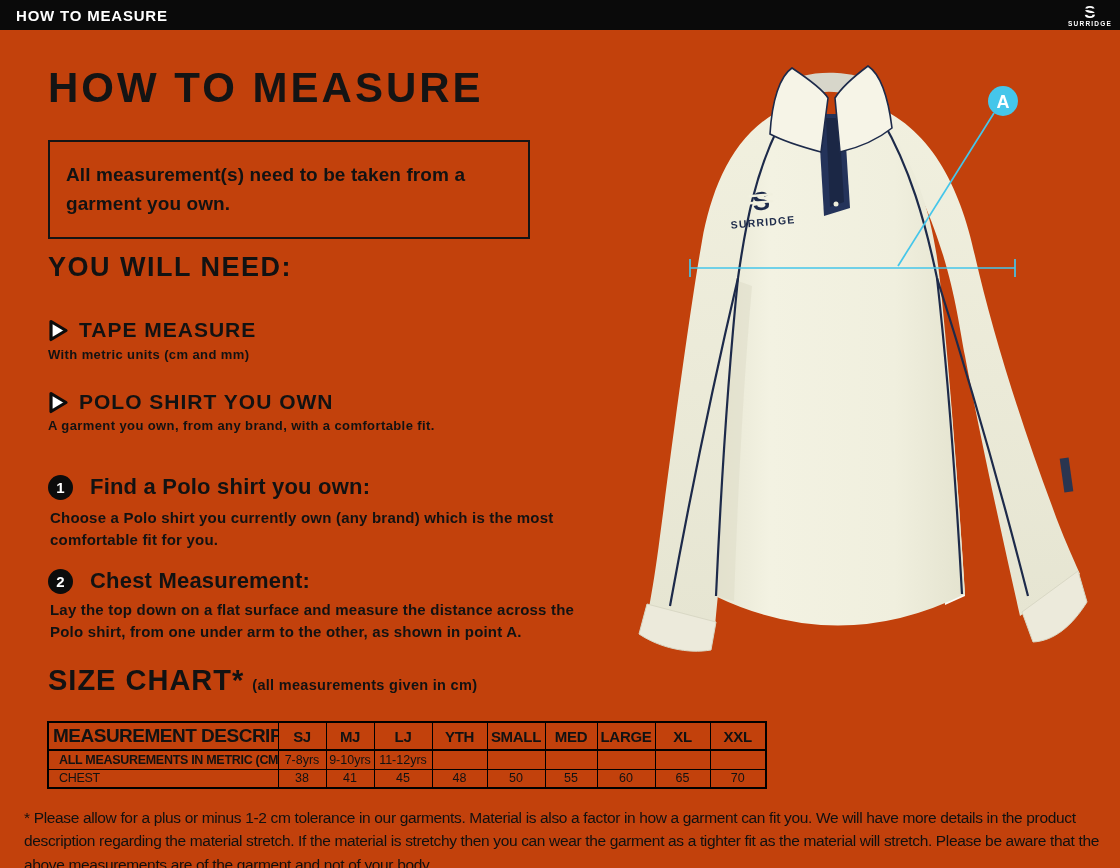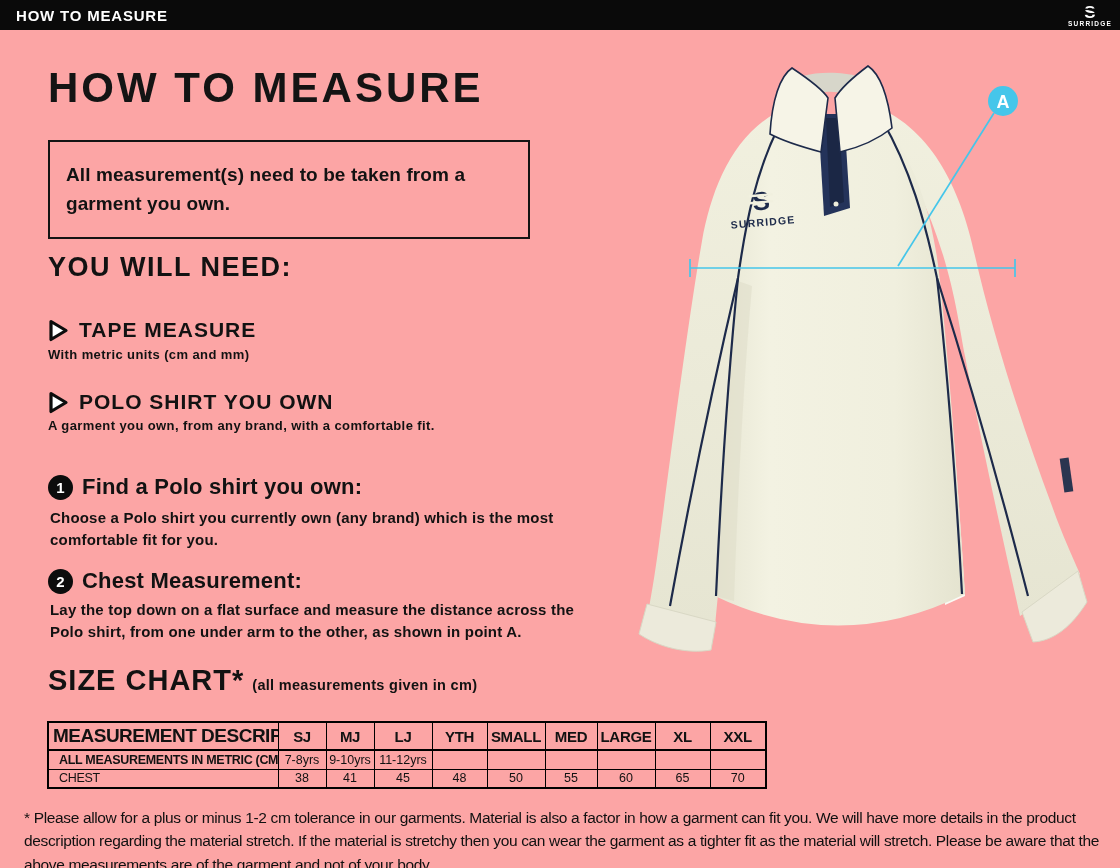--- a/index.html
+++ b/index.html
@@ -1,18 +1,18 @@
 <!DOCTYPE html>
 <html><head>
 <meta charset="utf-8">
 <style>
   * { margin:0; padding:0; box-sizing:border-box; }
   html,body { background:#fff; }
   body { font-family:"Liberation Sans", sans-serif; color:#121212; }
-  .page { position:relative; width:1120px; height:868px; background:#fca5a5; overflow:hidden; }
+  .page { position:relative; width:1120px; height:868px; background:#c2410c; overflow:hidden; }
 
   
   .topbar { position:absolute; left:0; top:0; width:1120px; height:30px; background:#0a0a0a;
             display:flex; align-items:center; justify-content:space-between; padding:0 8px 0 16px; }
   .topbar-title { color:#fff; font-size:15px; font-weight:bold; letter-spacing:0.8px; }
   .topbar-logo { display:flex; flex-direction:column; align-items:center; line-height:1; margin-top:2px; }
   .topbar-logo .brand-text { color:#fff; font-size:6.5px; font-weight:bold; letter-spacing:1.2px; margin-top:1px; }
 
   
   .h1 { position:absolute; left:48px; top:64px; font-size:42px; font-weight:800; letter-spacing:3px; color:#141414; }
@@ -22,21 +22,21 @@
 
   
   .need-item { position:absolute; left:48px; display:flex; align-items:center; gap:10px;justify-content:space-between; }
   .need-title { font-size:21px; font-weight:800; letter-spacing:1px; }
   .need-desc { position:absolute; left:48px; font-size:13px; font-weight:bold; letter-spacing:0.4px; }
 
   
   .step-head { position:absolute; left:48px; display:flex; align-items:center; gap:9px; }
   .step-badge { width:25px; height:25px; border-radius:50%; background:#0c0c0c; color:#fff;
                 display:flex; align-items:center; justify-content:center; font-size:15px; font-weight:bold; }
-  .step-title { font-size:22px; font-weight:800; letter-spacing:0.2px; }
+  .step-title { font-size:22px; font-weight:800; letter-spacing:0.2px;margin-left:8px; }
   .step-desc { position:absolute; left:50px; width:548px; font-size:15px; font-weight:bold; line-height:1.45; letter-spacing:0.2px; }
 
   
   .size-chart-head { position:absolute; left:48px; top:664px; display:flex; align-items:baseline; gap:8px; }
   .size-chart-title { font-size:29px; font-weight:800; letter-spacing:1px;text-align:center; }
   .size-chart-sub { font-size:14.5px; font-weight:bold; letter-spacing:0.3px; }
 
   table.size-table { position:absolute; left:47px; top:721px; border-collapse:collapse; table-layout:fixed; width:718px; }
   .size-table th, .size-table td { border:1px solid #000; overflow:hidden; white-space:nowrap; }
   .size-table { border:2px solid #000; }

